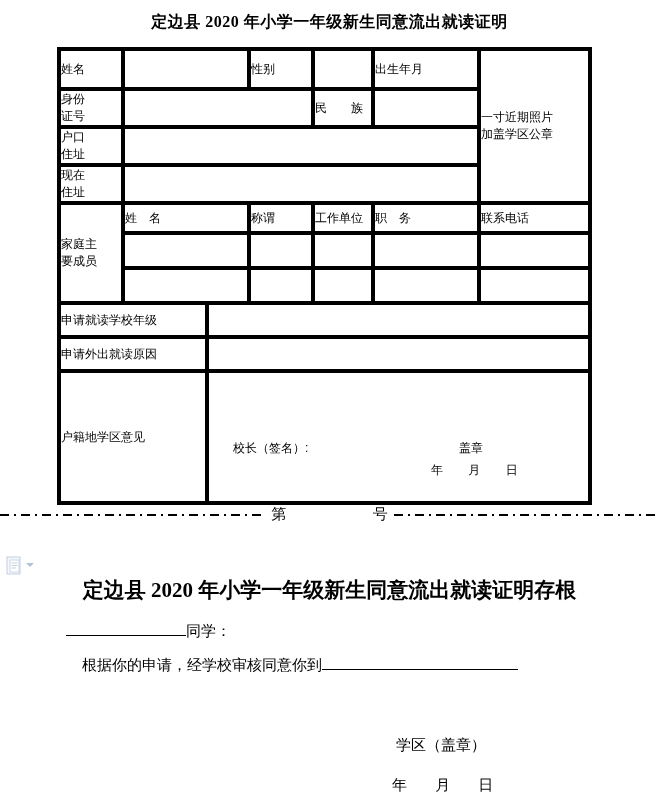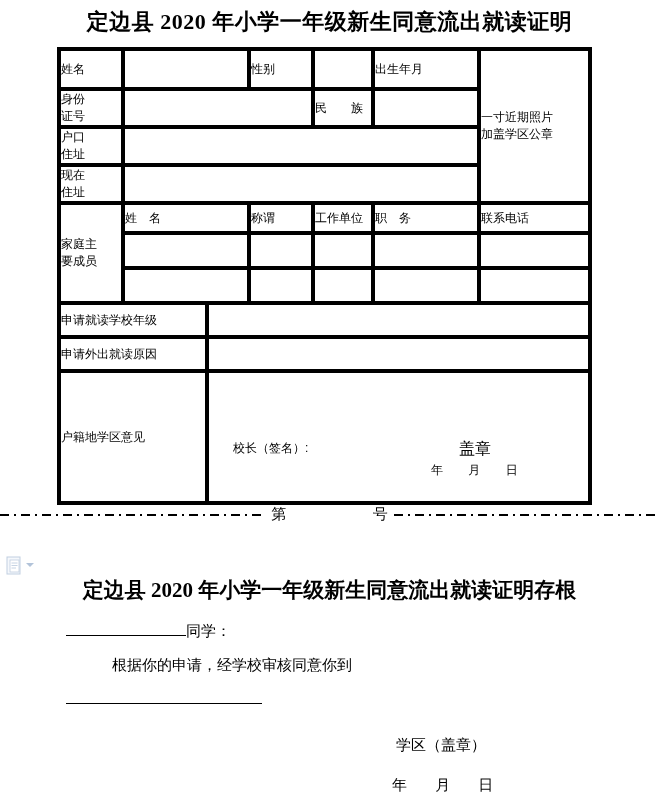--- a/index.html
+++ b/index.html
@@ -18,21 +18,21 @@
 
   
   .doc-title {
     position: absolute;
     left: 0;
     top: 8px;
     width: 659px;
     text-align: center;
     font-family: "Liberation Serif", "DejaVu Serif", serif;
     font-weight: bold;
-    font-size: 22px;
+    font-size: 16px;
     letter-spacing: 0.5px;
     line-height: 28px;
     white-space: nowrap;
   }
 
   
   .cert-table {
     position: absolute;
     left: 57px;
     top: 47px;
@@ -76,21 +76,21 @@
     position: absolute;
     left: 24px;
     bottom: 28px;
     font-size: 12px;
     white-space: nowrap;
   }
   .seal-row {
     position: absolute;
     left: 250px;
     bottom: 28px;
-    font-size: 16px;
+    font-size: 12px;
     white-space: nowrap;
   }
   .date-row {
     position: absolute;
     left: 222px;
     bottom: 6px;
     font-size: 12px;
     white-space: nowrap;
     letter-spacing: 1px;
   }
@@ -177,21 +177,21 @@
     top: 614px;
     width: 527px;
     font-family: "Liberation Sans", "DejaVu Sans", sans-serif;
     font-size: 15px;
     line-height: 34px;
   }
   .sb-line {
     white-space: nowrap;
     padding-left: 66px;
   }
-  .sb-indent { padding-left: 66px; text-indent: 46px; }
+  .sb-indent { padding-left: 36px; text-indent: 46px; }
   .ul-blank {
     display: inline-block;
     border-bottom: 1.3px solid #000;
     vertical-align: baseline;
     height: 17px;
   }
   .ul-name   { width: 120px; }
   .ul-school { width: 196px; }
   .ul-dest   { width: 124px; }
 

